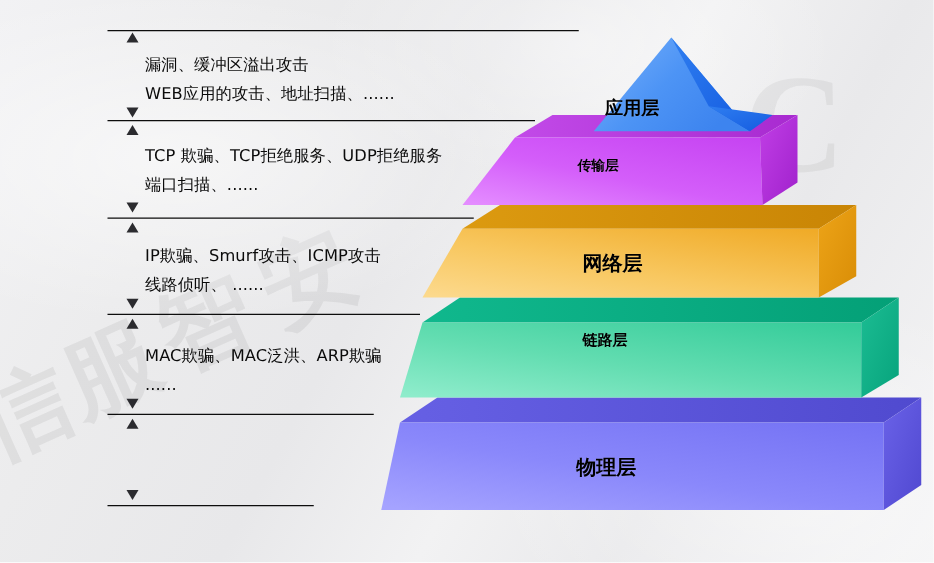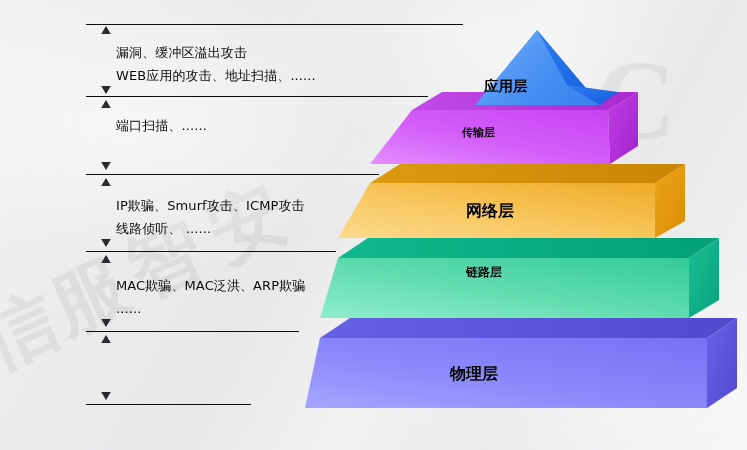--- a/index.html
+++ b/index.html
@@ -154,20 +154,21 @@
       <polygon points="8,0 3.2,8 12.8,8" fill="#2b2b2f"></polygon>
       <polygon points="8,65 3.2,57 12.8,57" fill="#2b2b2f"></polygon>
     </svg>
 
     <div class="desc" style="top:41px;">
       <div>漏洞、缓冲区溢出攻击</div>
       <div> WEB应用的攻击、地址扫描、......</div>
     </div>
 
     <div class="desc" style="top:114px;">
+      <div>TCP 欺骗、TCP拒绝服务、UDP拒绝服务</div>
       <div>端口扫描、......</div>
     </div>
 
     <div class="desc" style="top:194px;">
       <div>IP欺骗、Smurf攻击、ICMP攻击</div>
       <div>线路侦听、 ......</div>
     </div>
 
     <div class="desc" style="top:274px;">
       <div>MAC欺骗、MAC泛洪、ARP欺骗</div>
@@ -266,16 +267,16 @@
       <polygon points="247,12 310,87 185,87" fill="url(#g-app)"></polygon>
       <polygon points="247,12 310,87 277,67" fill="url(#g-app-s)"></polygon>
       <polygon points="277,67 310,87 328,74" fill="url(#g-app-s)"></polygon>
     </svg>
 
     
     <div class="layer-label" style="left:194px; top:59px; font-size:14.5px;">应用层</div>
     <div class="layer-label" style="left:172px; top:107px; font-size:11px;">传输层</div>
     <div class="layer-label" style="left:176px; top:183px; font-size:16px;">网络层</div>
     <div class="layer-label" style="left:176px; top:246px; font-size:12px;">链路层</div>
-    <div class="layer-label" style="left:160px; top:346px; font-size:16px;">物理层</div>
+    <div class="layer-label" style="left:171px; top:346px; font-size:16px;">物理层</div>
   </div>
 
 </div>
 
 </body></html>

